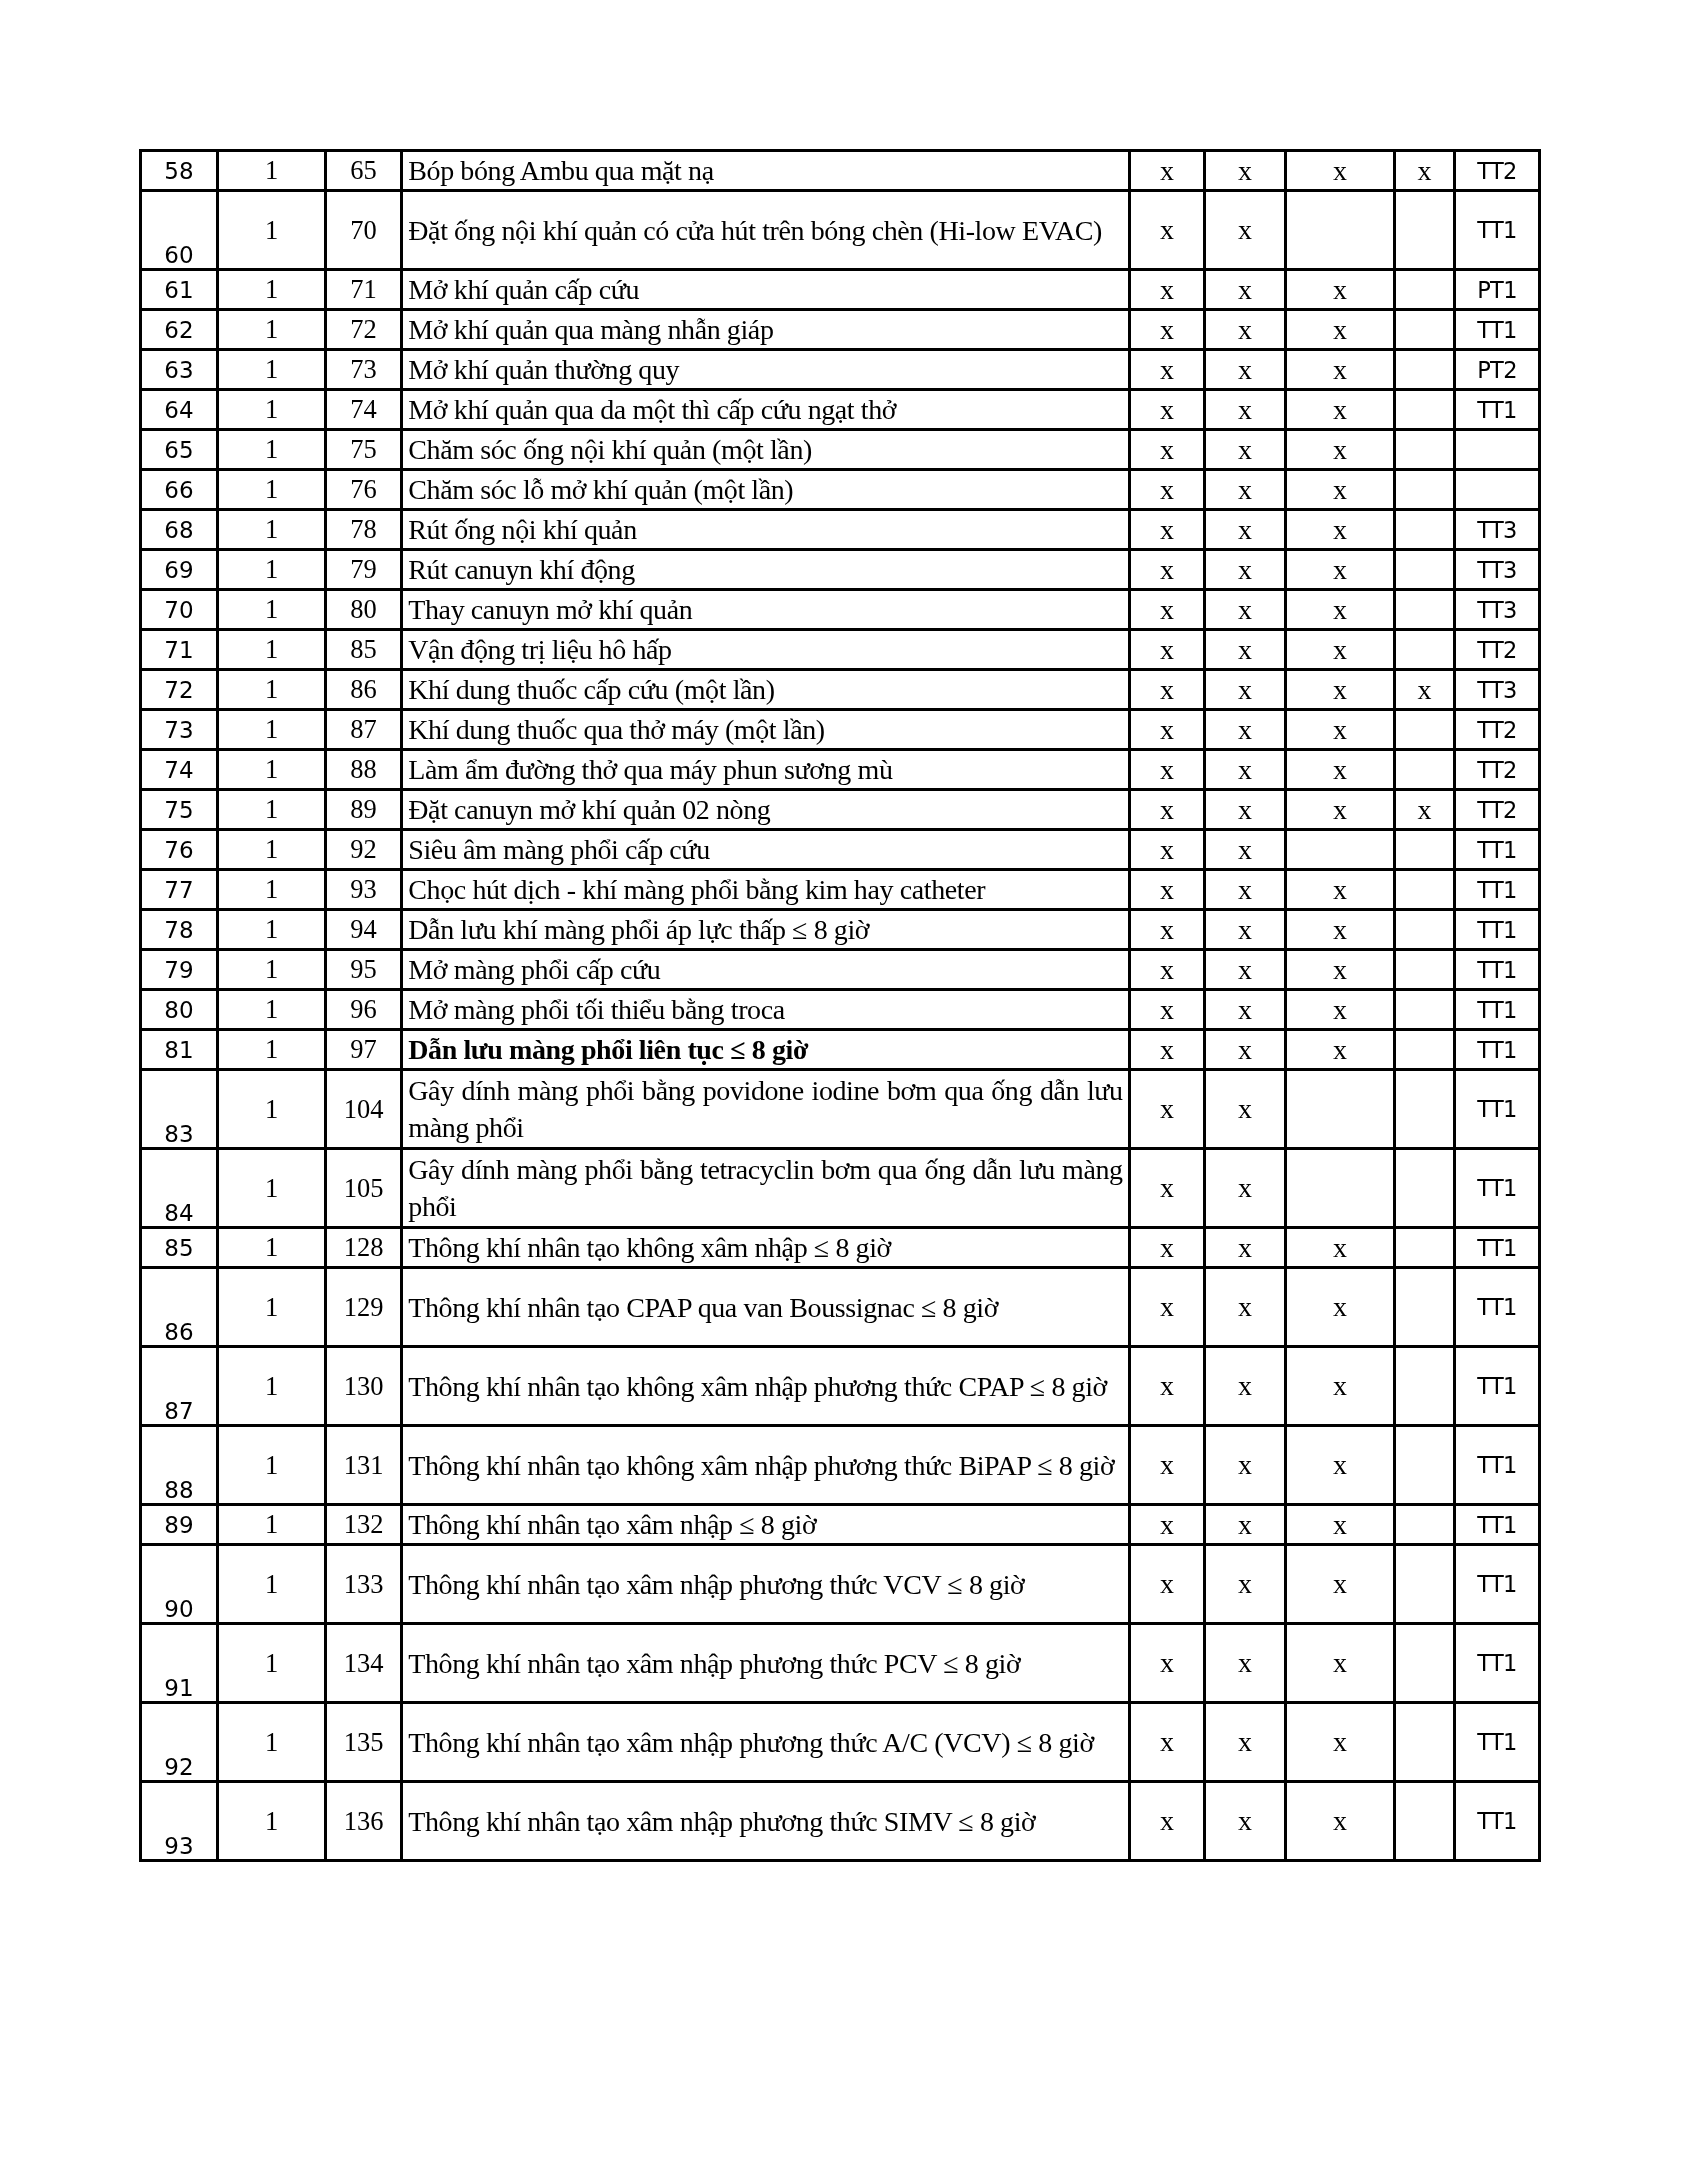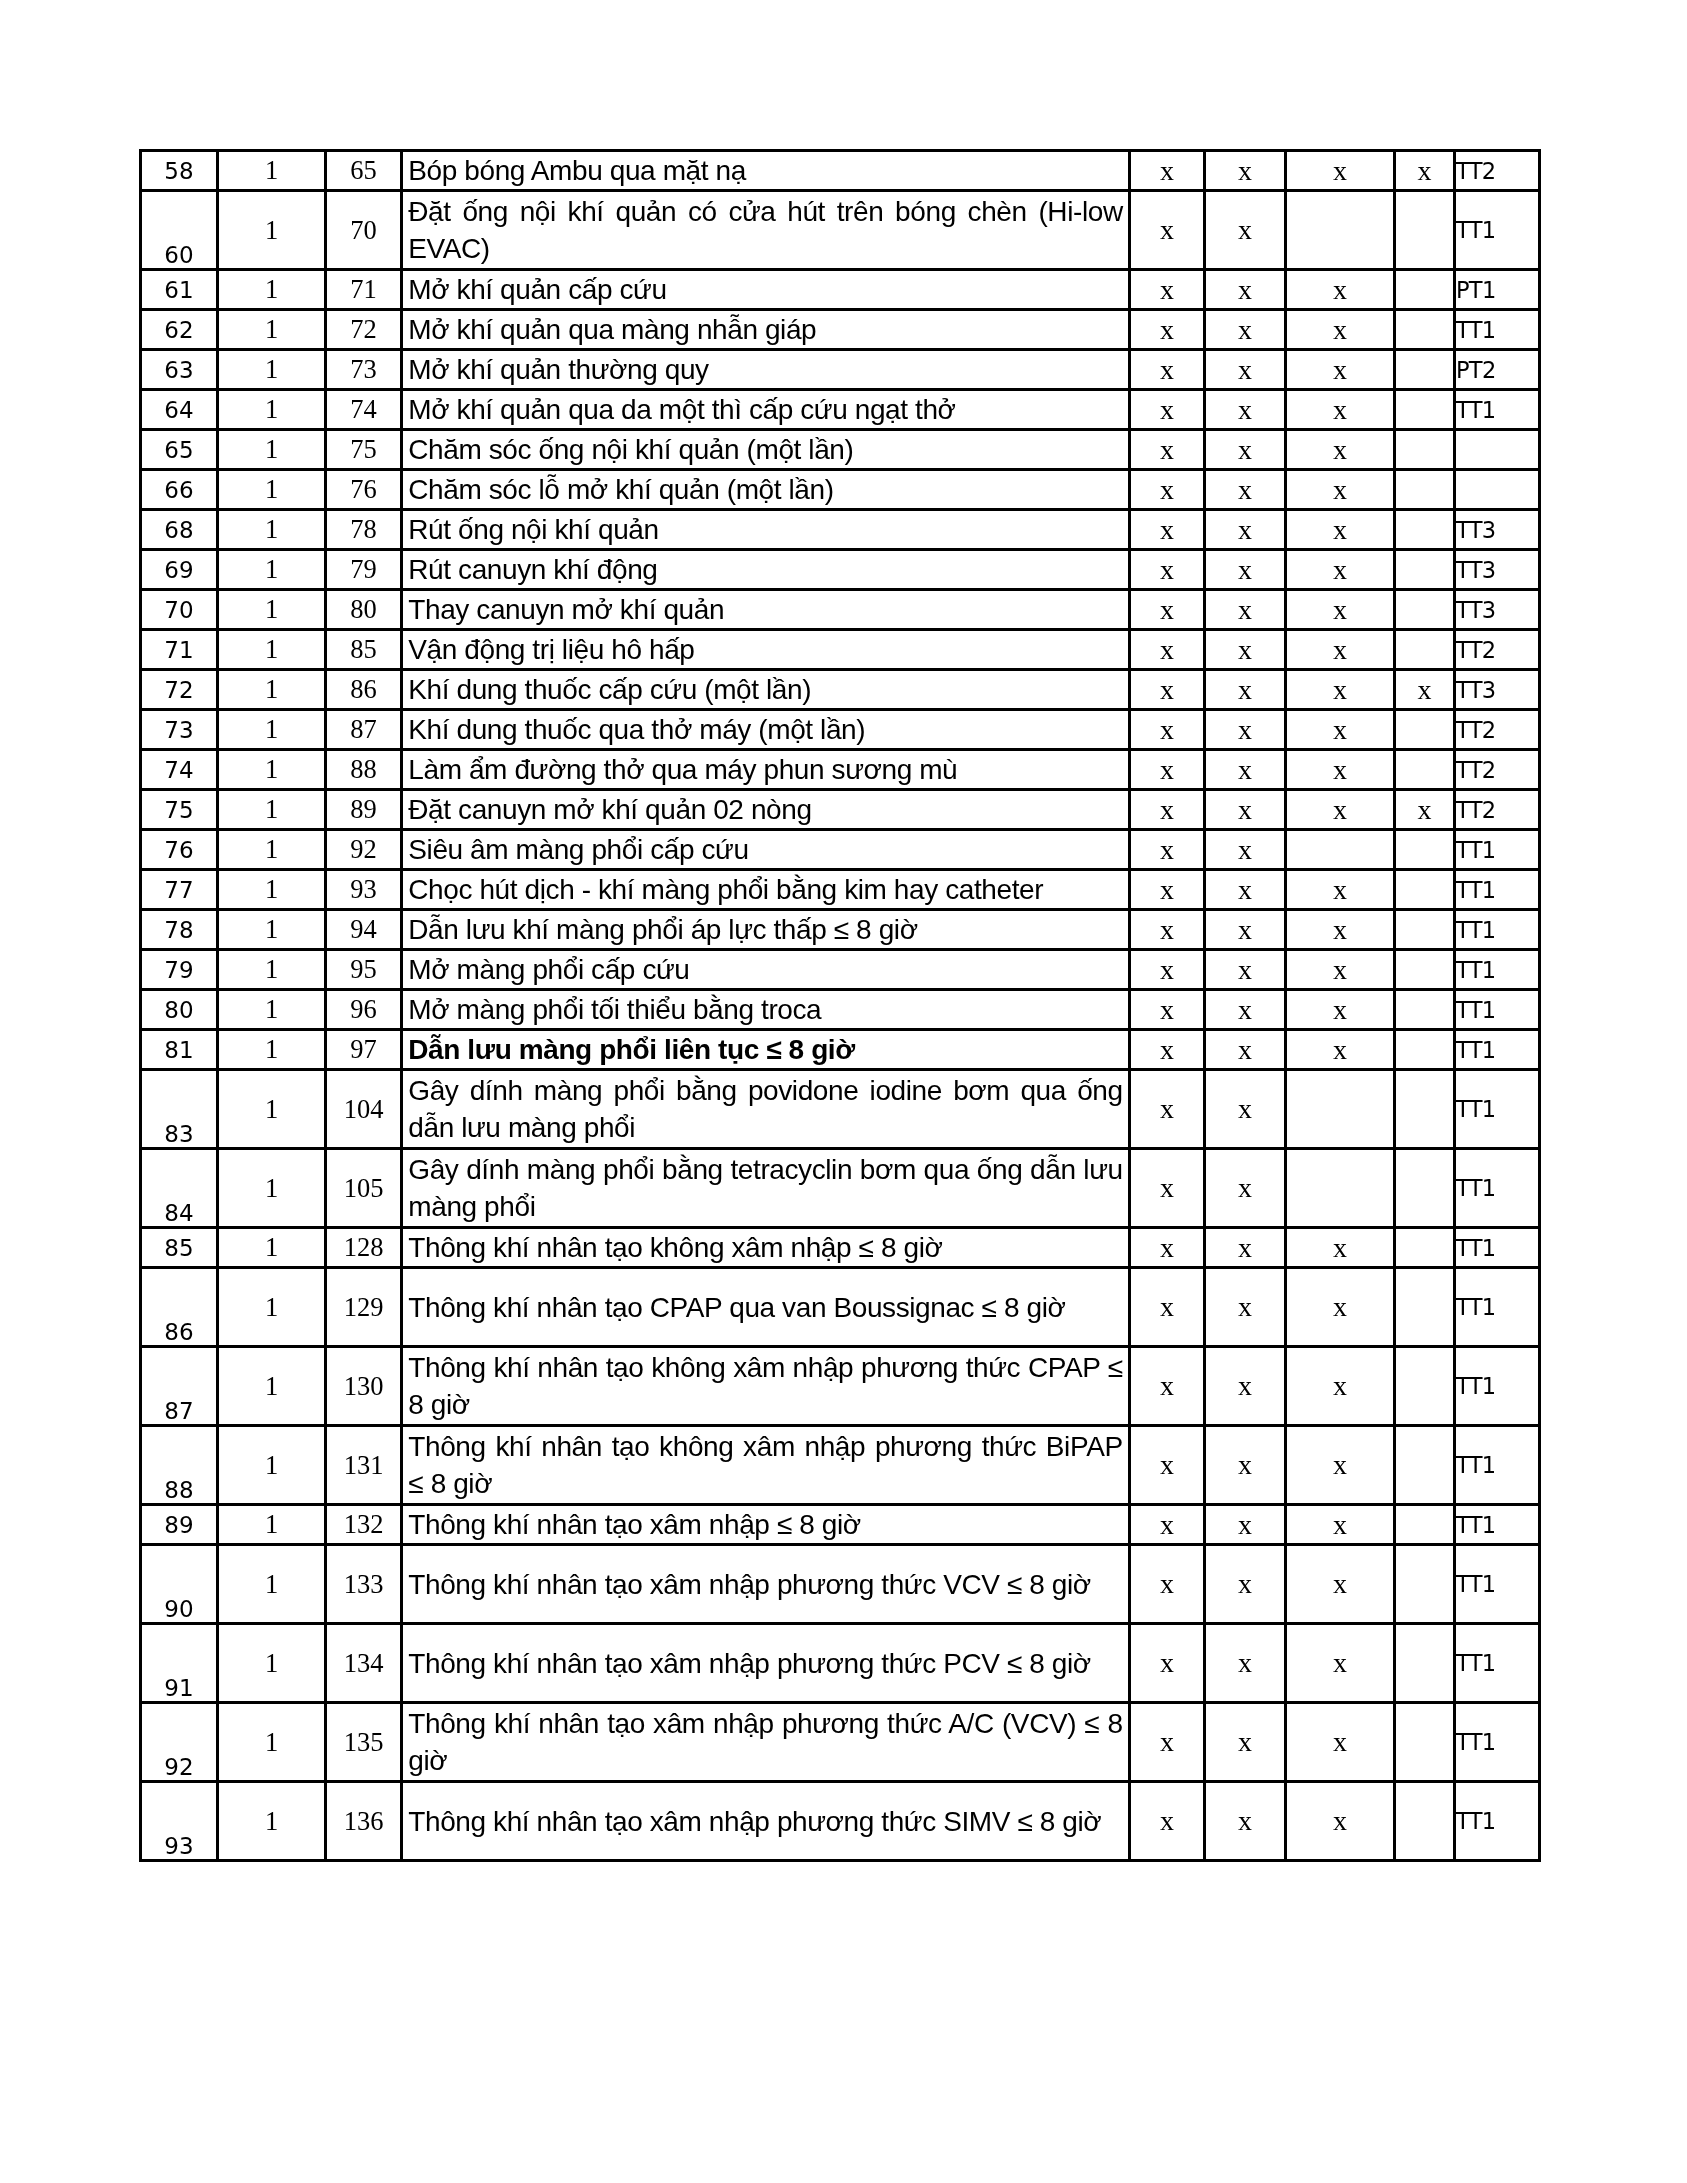--- a/index.html
+++ b/index.html
@@ -18,24 +18,24 @@
     border: 3.3px solid #000;
     padding: 0;
     overflow: hidden;
     box-sizing: border-box;
   }
   tr.h1 td { height: 40px; }
   tr.h2 td { height: 79px; }
   td.c-stt { font-family: "DejaVu Sans", sans-serif; font-size: 23px; text-align: center; vertical-align: bottom; padding-bottom: 2.6px; }
   tr.h1 td.c-stt { vertical-align: middle; padding-bottom: 0; }
   td.c-grp, td.c-code { font-family: "Liberation Serif", serif; font-size: 26.5px; text-align: center; vertical-align: middle; }
-  td.c-desc { font-family: Liberation Sans, sans-serif; font-size: 28px; text-align: justify; vertical-align: middle; padding-left: 5.3px !important; padding-right: 5.3px !important; line-height: 37px; letter-spacing: -0.4px; }
+  td.c-desc { font-family: Liberation Serif, serif; font-size: 28px; text-align: justify; vertical-align: middle; padding-left: 5.3px !important; padding-right: 5.3px !important; line-height: 37px; letter-spacing: -0.4px; }
   td.c-desc.bold { font-weight: bold; }
   td.c-x { font-family: "Liberation Serif", serif; font-size: 28px; text-align: center; vertical-align: middle; }
-  td.c-cls { font-family: "DejaVu Sans", sans-serif; font-size: 22.5px; vertical-align: middle; letter-spacing: -0.7px; }
+  td.c-cls { font-family: "DejaVu Sans", sans-serif; font-size: 22.5px; text-align: center; vertical-align: middle; letter-spacing: -0.7px; }
 </style>
 </head>
 <body>
 
 <div id="page">
   <table class="proc">
     <colgroup>
       <col style="width:77px">
       <col style="width:108px">
       <col style="width:76px">

